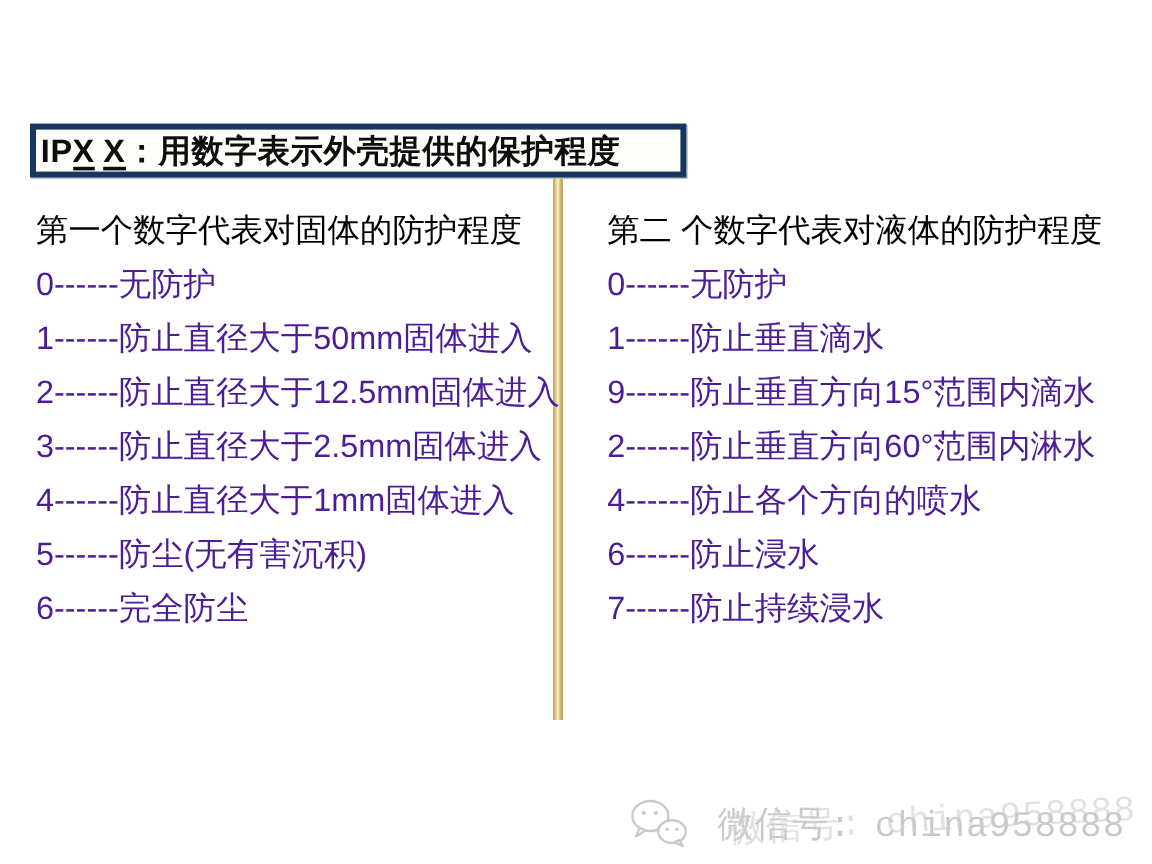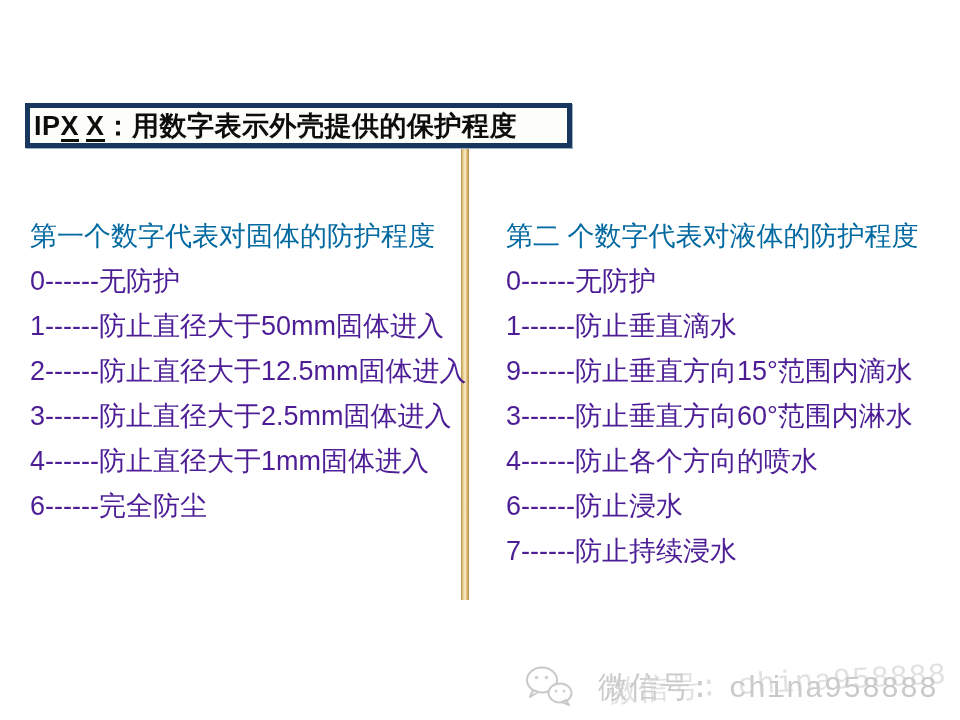--- a/index.html
+++ b/index.html
@@ -40,21 +40,21 @@
   }
   
   .col{position:absolute;top:170px;}
   .col-left{left:30px;}
   .col-right{left:506px;}
   .row{
     height:45px;line-height:45px;
     font-size:27px;white-space:nowrap;
     color:#4c1d95;
   }
-  .row.header{color:#0369a1;margin-top:44px;}
+  .row.header{color:#000000;}
   
   .watermark{
     position:absolute;right:22px;bottom:12px;
     display:flex;align-items:flex-end;gap:24px;
     color:#c6c6c6;
     font-family:Liberation Mono, monospace;
   }
   .watermark .wm-text-wrap{position:relative;}
   .wm-text{
     font-size:30px;letter-spacing:1px;white-space:nowrap;
@@ -82,29 +82,30 @@
 
   <div class="divider"></div>
 
   <div class="col col-left">
     <div class="row header">第一个数字代表对固体的防护程度</div>
     <div class="row">0------无防护</div>
     <div class="row">1------防止直径大于50mm固体进入</div>
     <div class="row">2------防止直径大于12.5mm固体进入</div>
     <div class="row">3------防止直径大于2.5mm固体进入</div>
     <div class="row">4------防止直径大于1mm固体进入</div>
+    <div class="row">5------防尘(无有害沉积)</div>
     <div class="row">6------完全防尘</div>
   </div>
 
   <div class="col col-right">
     <div class="row header">第二 个数字代表对液体的防护程度</div>
     <div class="row">0------无防护</div>
     <div class="row">1------防止垂直滴水</div>
     <div class="row">9------防止垂直方向15°范围内滴水</div>
-    <div class="row">3------防止垂直方向60°范围内淋水</div>
+    <div class="row">2------防止垂直方向60°范围内淋水</div>
     <div class="row">4------防止各个方向的喷水</div>
     <div class="row">6------防止浸水</div>
     <div class="row">7------防止持续浸水</div>
   </div>
 
   <div class="watermark">
     <span>
       <svg class="wechat-icon-svg" width="50" height="44" viewBox="0 0 50 44">
         <g fill="#ffffff" stroke="#c9c9c9" stroke-width="2">
           <ellipse cx="18" cy="16" rx="15" ry="12.5"></ellipse>

